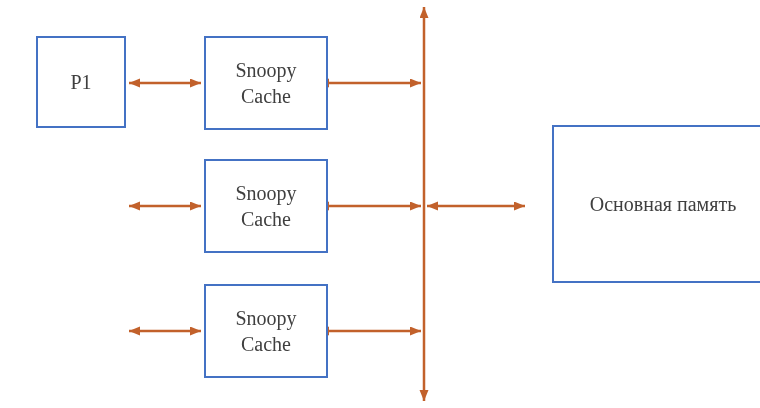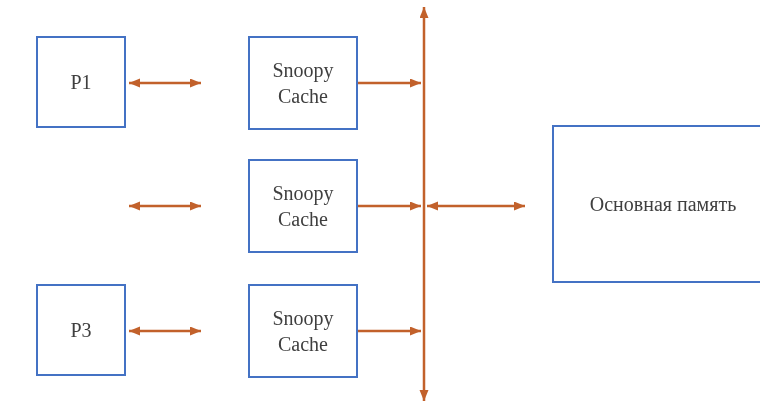--- a/index.html
+++ b/index.html
@@ -24,21 +24,21 @@
     position:absolute;
     box-sizing:border-box;
     border:2px solid var(--box-border);
     background:var(--background);
     display:flex;align-items:center;justify-content:center;
     text-align:center;
     font-size:20px;line-height:1.3;
     color:var(--text);
   }
   .proc{left:36px;width:90px;height:92px;}
-  .cache{left:204px;width:110px;height:94px;padding:0 8px;margin-left:44px;}
+  .cache{left:204px;width:124px;height:94px;padding:0 8px;}
   .row1{top:36px;}
   .row2{top:159px;}
   .row3{top:284px;}
   .memory{left:552px;top:125px;width:222px;height:158px;white-space:nowrap;}
 </style>
 </head>
 <body>
 
 <div class="stage">
 
@@ -58,23 +58,20 @@
     <line class="wire" x1="318" y1="206" x2="421" y2="206" marker-start="url(#ah)" marker-end="url(#ah)"></line>
     <line class="wire" x1="427" y1="206" x2="525" y2="206" marker-start="url(#ah)" marker-end="url(#ah)"></line>
 
     <line class="wire" x1="129" y1="331" x2="201" y2="331" marker-start="url(#ah)" marker-end="url(#ah)"></line>
     <line class="wire" x1="318" y1="331" x2="421" y2="331" marker-start="url(#ah)" marker-end="url(#ah)"></line>
   </svg>
 
   <div class="box proc row1">
     <span>P1</span>
   </div>
-  <div class="box proc row3">
-    <span>P3</span>
-  </div>
 
   <div class="box cache row1">
     <span>Snoopy Cache</span>
   </div>
   <div class="box cache row2">
     <span>Snoopy Cache</span>
   </div>
   <div class="box cache row3">
     <span>Snoopy Cache</span>
   </div>

